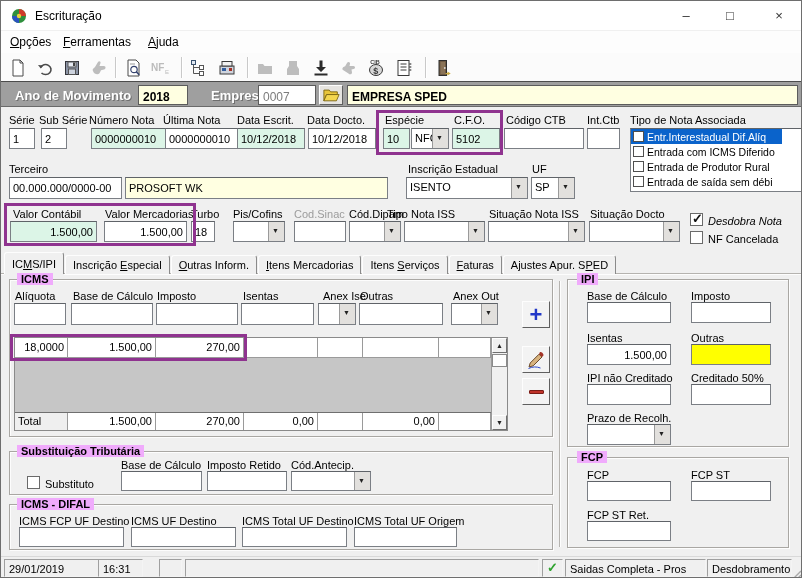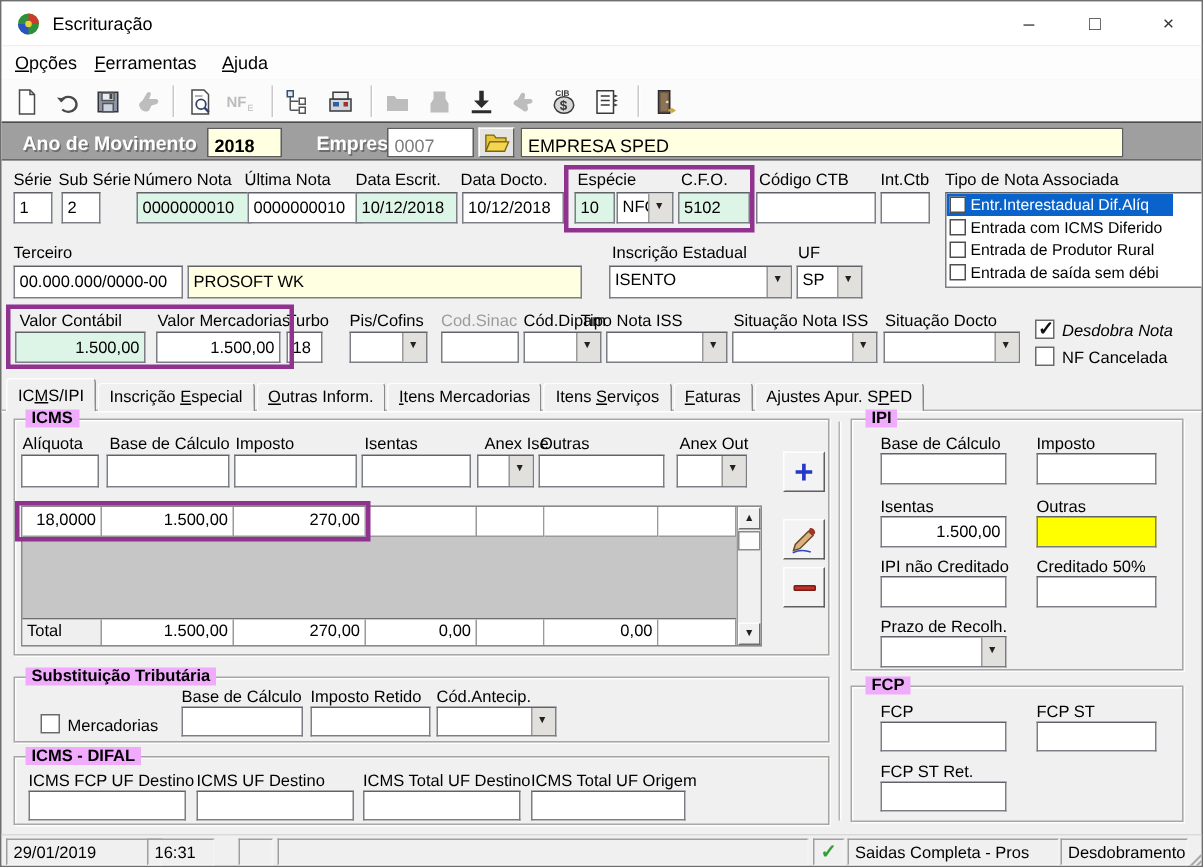--- a/index.html
+++ b/index.html
@@ -200,21 +200,21 @@
     <span class="cb-lbl" style="left:14px;">Ano de Movimento</span>
     <input class="cb-fld cream" style="left: 137px; width: 50px; font-weight: bold;" value="2018">
     <span class="cb-lbl" style="left:210px;">Empresa</span>
     <input class="cb-fld" style="left: 257px; width: 58px; color: rgb(124, 124, 124);" value="0007">
     <span class="abs" style="left:318px;top:3px;width:24px;height:20px;background:#e6e4e1;border:1px solid;border-color:#fdfdfd #5f5f5f #5f5f5f #fdfdfd;display:flex;align-items:center;justify-content:center;">
       <svg width="17" height="14" viewBox="0 0 19 15">
           <path d="M1 14V2h6l1.5 2H16v3H4z" fill="#e8c53a" stroke="#7a6410"></path>
           <path d="M1 14l3-7h14l-3 7z" fill="#f3d64f" stroke="#7a6410"></path>
         </svg>
     </span>
-    <input class="cb-fld cream" style="left: 346px; width: 402px;" value="EMPRESA SPED">
+    <input class="cb-fld cream" style="left: 346px; width: 451px; font-weight: bold;" value="EMPRESA SPED">
   </div>
 
   <span class="lbl" style="left:8px;top:113px;">Série</span>
   <input class="fld" style="left: 8px; top: 127px; width: 26px;" value="1">
   <span class="lbl" style="left:38px;top:113px;">Sub Série</span>
   <input class="fld" style="left: 40px; top: 127px; width: 26px;" value="2">
   <span class="lbl" style="left:88px;top:113px;">Número Nota</span>
   <input class="fld green" style="left: 90px; top: 127px; width: 77px;" value="0000000010">
   <span class="lbl" style="left:162px;top:113px;">Última Nota</span>
   <input class="fld" style="left: 164px; top: 127px; width: 77px;" value="0000000010">
@@ -411,21 +411,21 @@
     </div>
 
   <div class="vsep" style="left:558px;top:280px;height:266px;"></div>
 
   <div class="gb" style="left:8px;top:450px;width:544px;height:44px;"></div>
   <span class="gb-legend" style="left:16px;top:444px;">Substituição Tributária</span>
   <span class="lbl" style="left:120px;top:458px;">Base de Cálculo</span>
   <span class="lbl" style="left:206px;top:458px;">Imposto Retido</span>
   <span class="lbl" style="left:290px;top:458px;">Cód.Antecip.</span>
   <span class="cb" style="left:26px;top:475px;"></span>
-  <span class="lbl" style="left:44px;top:477px;">Mercadorias</span>
+  <span class="lbl" style="left:44px;top:477px;">Substituto</span>
   <input class="fld" style="left: 120px; top: 470px; width: 81px; height: 20px;">
   <input class="fld" style="left: 206px; top: 470px; width: 80px; height: 20px;">
   <div class="combo" style="left:290px;top:470px;width:80px;height:20px;">
       <span class="val"></span>
       <span class="btn"></span>
     </div>
 
   <div class="gb" style="left:8px;top:503px;width:544px;height:46px;"></div>
   <span class="gb-legend" style="left:16px;top:497px;">ICMS - DIFAL</span>
   <span class="lbl" style="left:18px;top:514px;">ICMS FCP UF Destino</span>

